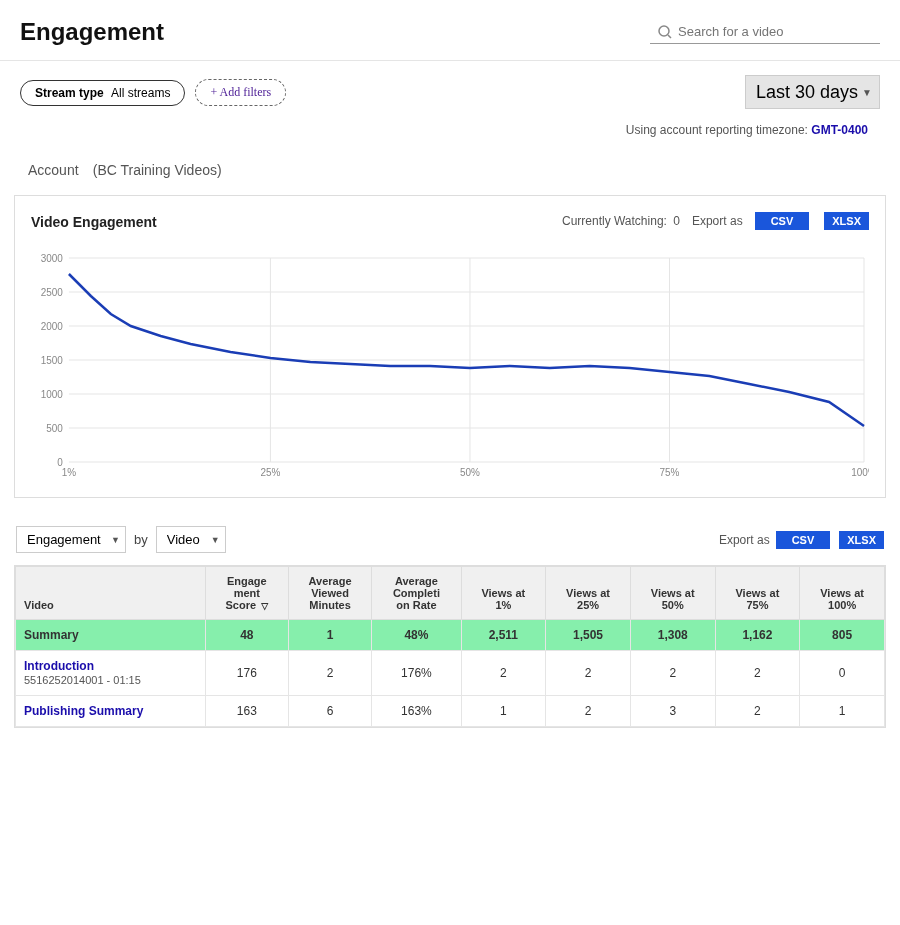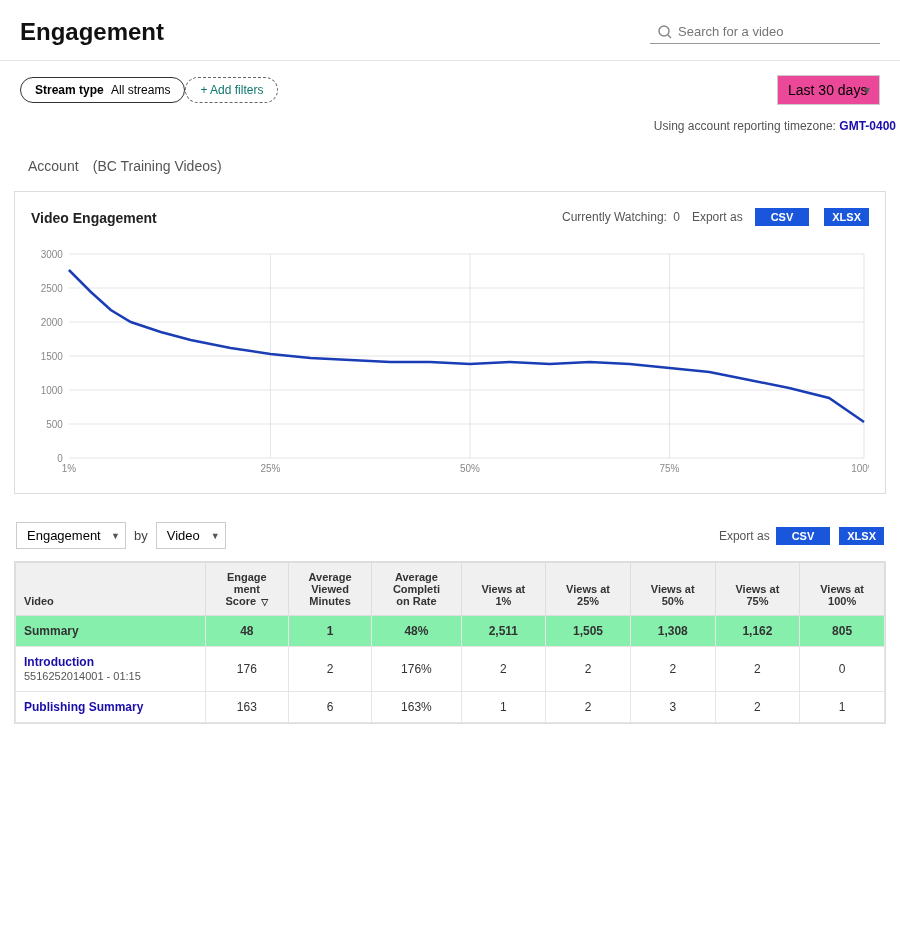--- a/index.html
+++ b/index.html
@@ -6,30 +6,30 @@
     body { font-family: -apple-system, BlinkMacSystemFont, 'Segoe UI', Arial, sans-serif; font-size: 13px; color: #333; background: #fff; width: 900px; }
 
     
     .header { display: flex; align-items: center; justify-content: space-between; padding: 18px 20px 14px 20px; border-bottom: 1px solid #e5e5e5; }
     .header-title { font-size: 24px; font-weight: 700; color: #111; }
     .search-box { display: flex; align-items: center; border-bottom: 1px solid #999; padding: 4px 8px; width: 230px; color: #888; font-size: 13px; }
     .search-box svg { margin-right: 6px; }
 
     
     .filters-row { display: flex; align-items: center; justify-content: space-between; padding: 14px 20px; }
-    .filters-left { display: flex; align-items: flex-end; }
+    .filters-left { display: flex; align-items: flex-end; gap: 10px; }
     .stream-type-btn { border: 1px solid #333; border-radius: 20px; padding: 5px 14px; font-size: 12px; background: #fff; cursor: pointer; white-space: nowrap; }
     .stream-type-label { font-weight: 600; }
-    .add-filters-btn { border: 1.5px dashed #666; border-radius: 20px; padding: 5px 14px; font-size: 12px; background: #fff; cursor: pointer; color: #0f766e; }
-    .date-select { border: 1px solid #ccc; padding: 6px 11px 6px 10px; font-size: 14px; background: #ec4899; cursor: pointer; appearance: none; -webkit-appearance: none; }
+    .add-filters-btn { border: 1.5px dashed #666; border-radius: 20px; padding: 5px 14px; font-size: 12px; background: #fff; cursor: pointer; color: #4c1d95; font-family: Liberation Serif, serif; }
+    .date-select { border: 1px solid #ccc; padding: 6px 20px 6px 10px; font-size: 18px; background: #e5e5e5; cursor: pointer; appearance: none; -webkit-appearance: none; }
     .date-select-wrap { position: relative; display: inline-block; }
     .date-select-wrap::after { content: '▼'; position: absolute; right: 8px; top: 50%; transform: translateY(-50%); font-size: 10px; color: #555; pointer-events: none; }
 
     
-    .timezone-row { text-align: right; padding: 0 4px 10px; font-size: 12px; color: #555; }
+    .timezone-row { text-align: right; padding: 0 32px 10px; font-size: 12px; color: #555; }
     .timezone-link { color: #1a0dab; font-weight: 600; text-decoration: none; }
 
     
     .account-title { padding: 8px 20px 14px; font-size: 22px; font-weight: 700; color: #111; }
     .account-title span { font-size: 14px; font-weight: 400; color: #555; margin-left: 8px; }
 
     
     .chart-panel { margin: 0 14px 16px; border: 1px solid #ddd; padding: 16px 16px 10px; }
     .chart-header { display: flex; align-items: flex-end; justify-content: space-between; margin-bottom: 14px; }
     .chart-title { font-size: 14px; font-weight: 600; color: #222; }

